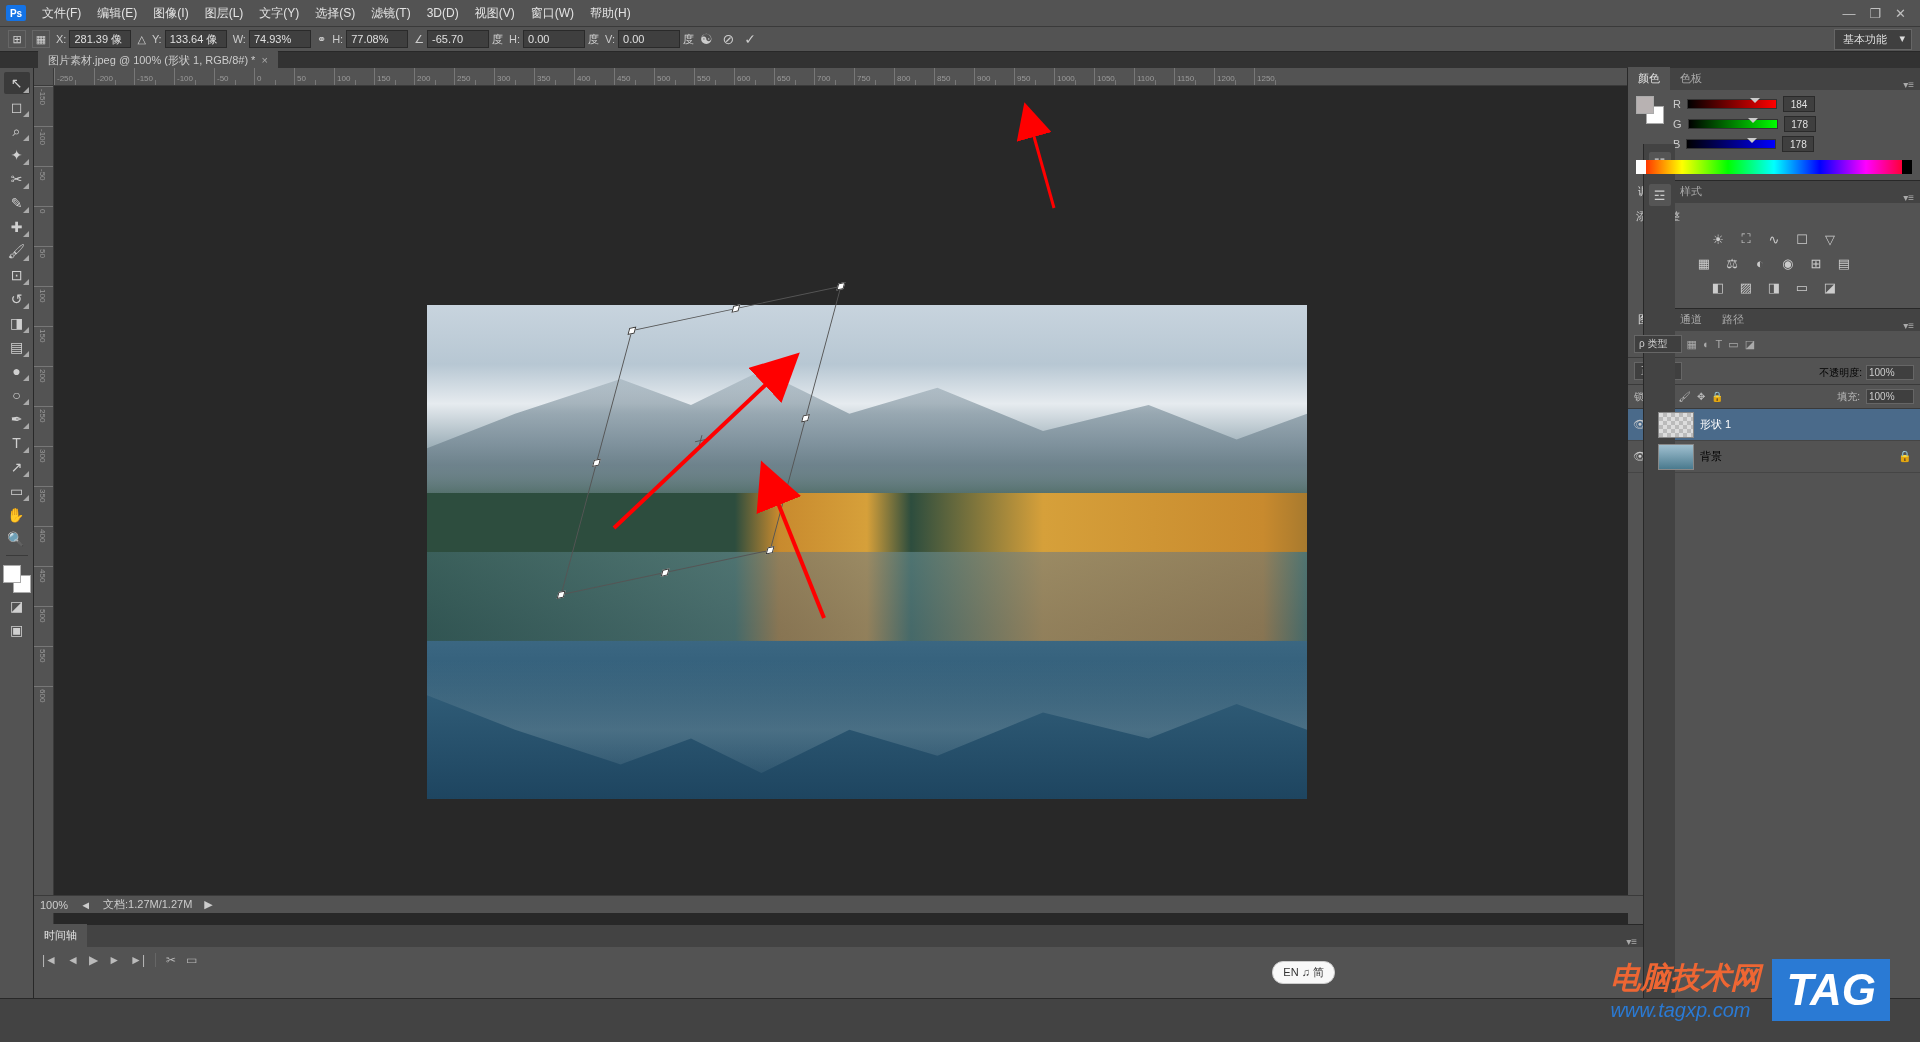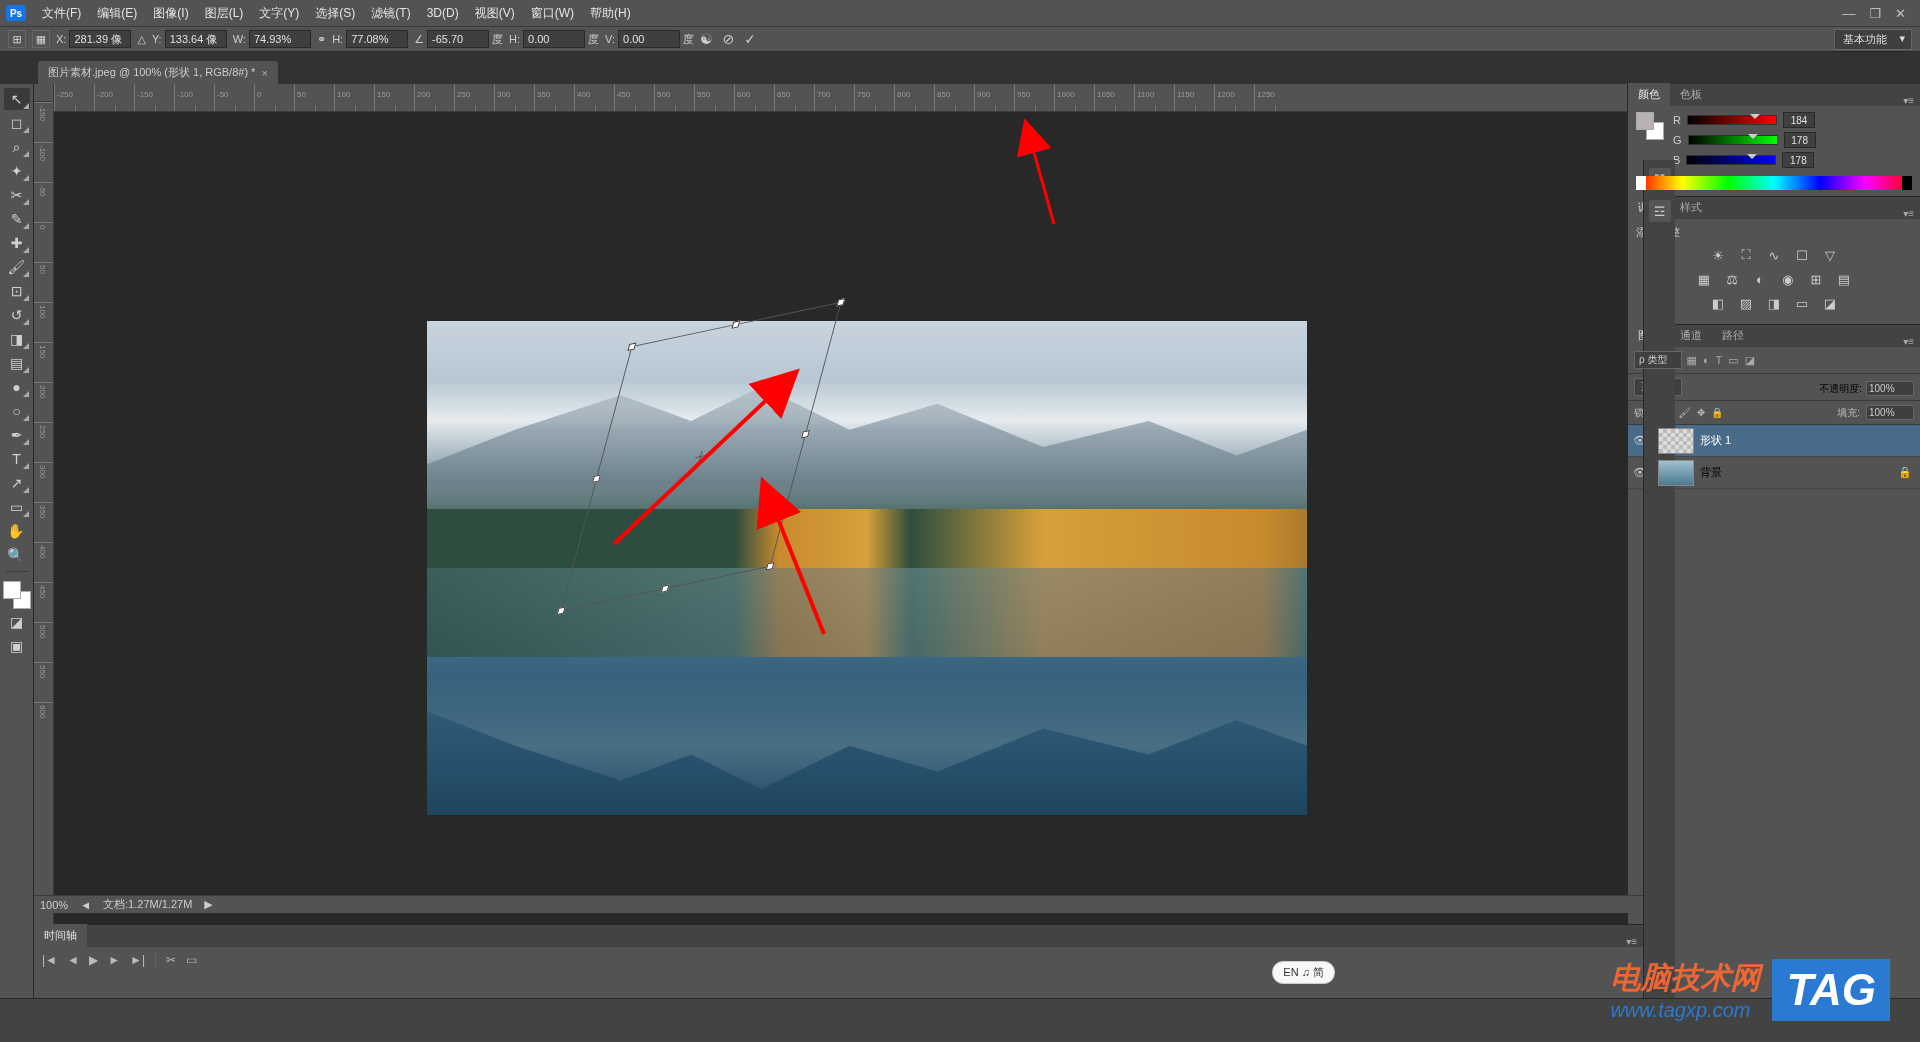--- a/index.html
+++ b/index.html
@@ -17,40 +17,40 @@
 .opt-group { display: flex; align-items: center; gap: 3px; }
 .opt-label { color: #ccc; }
 .opt-input { background: #3f3f3f; border: 1px solid #2a2a2a; color: #e0e0e0; font-size: 11px; padding: 1px 4px; width: 62px; height: 18px; }
 .opt-icon { width: 18px; height: 18px; border: 1px solid #666; display: flex; align-items: center; justify-content: center; }
 .link-icon::before { content: "⚭"; }
 .transform-icons { margin-left: auto; display: flex; gap: 10px; font-size: 14px; color: #ccc; }
 .workspace-switch { margin-left: auto; background: #3f3f3f; border: 1px solid #666; padding: 2px 24px 2px 8px; font-size: 11px; color: #ddd; position: relative; }
 .workspace-switch::after { content: "▾"; position: absolute; right: 6px; }
 
 
-.doc-tabs { height: 32px; background: #323232; display: flex; align-items: flex-end; padding-left: 38px; }
+.doc-tabs { height: 16px; background: #323232; display: flex; align-items: center; padding-left: 38px; }
 .doc-tab { background: #535353; color: #ccc; font-size: 11px; padding: 4px 10px; border-top-left-radius: 3px; border-top-right-radius: 3px; display: flex; align-items: center; gap: 6px; }
 .tab-close { color: #aaa; font-size: 11px; }
 
 
 .workspace { display: flex; height: calc(100% - 76px); position: relative; }
 
 
 .tools { width: 34px; background: #535353; border-right: 1px solid #282828; display: flex; flex-direction: column; align-items: center; padding-top: 4px; gap: 2px; }
 .tool { width: 26px; height: 22px; display: flex; align-items: center; justify-content: center; color: #d0d0d0; font-size: 14px; border-radius: 2px; cursor: pointer; position: relative; }
 .tool.sel { background: #3a3a3a; }
 .tool-tri::after { content: ""; position: absolute; right: 1px; bottom: 1px; border: 3px solid transparent; border-right-color: #aaa; border-bottom-color: #aaa; }
 .tool-divider { width: 22px; height: 1px; background: #3a3a3a; margin: 3px 0; }
 .color-swatches { position: relative; width: 28px; height: 28px; margin-top: 4px; }
 .fg-color { position: absolute; width: 18px; height: 18px; background: #fff; border: 1px solid #aaa; top: 0; left: 0; z-index: 2; }
 .bg-color { position: absolute; width: 18px; height: 18px; background: #fff; border: 1px solid #aaa; bottom: 0; right: 0; }
 
 
 .canvas-area { flex: 1; background: #282828; position: relative; overflow: hidden; }
-.ruler-h { position: absolute; top: 0; left: 20px; right: 0; height: 28px; background: #535353; border-bottom: 1px solid #3a3a3a; display: flex; font-size: 8px; color: #9a9a9a; overflow: hidden; }
+.ruler-h { position: absolute; top: 0; left: 20px; right: 0; height: 18px; background: #535353; border-bottom: 1px solid #3a3a3a; display: flex; font-size: 8px; color: #9a9a9a; overflow: hidden; }
 .ruler-h div { flex: 0 0 40px; border-left: 1px solid #777; padding-left: 2px; padding-top: 6px; position: relative; }
 .ruler-h div::after { content: ""; position: absolute; left: 20px; bottom: 0; width: 1px; height: 5px; background: #777; }
 .ruler-v { position: absolute; top: 18px; left: 0; bottom: 0; width: 20px; background: #535353; border-right: 1px solid #3a3a3a; display: flex; flex-direction: column; font-size: 8px; color: #9a9a9a; overflow: hidden; }
 .ruler-v div { flex: 0 0 40px; border-top: 1px solid #777; writing-mode: vertical-rl; padding-top: 2px; padding-right: 6px; position: relative; }
 .ruler-corner { position: absolute; top: 0; left: 0; width: 20px; height: 18px; background: #535353; border-right: 1px solid #3a3a3a; border-bottom: 1px solid #3a3a3a; }
 
 .canvas-img { position: absolute; left: 393px; top: 237px; width: 880px; height: 494px; background: linear-gradient(to bottom, #c8d4de 0%, #b7c7d3 12%, #e6ebef 20%, #a3b4bd 28%, #4a6a5e 38%, #d6a048 42%, #2e5a6f 50%, #4a7a8e 55%, #5a8a9e 62%, #2e5a75 78%, #1e4560 100%); overflow: hidden; }
 .mountains { position: absolute; top: 8%; left: 0; right: 0; height: 35%; background: linear-gradient(to bottom, transparent 0%, #889aa5 40%, #6a7e8a 70%, transparent 100%); clip-path: polygon(0 60%, 10% 40%, 22% 20%, 30% 35%, 38% 15%, 48% 40%, 58% 25%, 70% 50%, 82% 35%, 92% 55%, 100% 40%, 100% 100%, 0 100%); opacity: 0.8; }
 .trees { position: absolute; top: 38%; left: 0; right: 0; height: 14%; background: linear-gradient(90deg, #2d4d3e 0%, #2d4d3e 35%, #c88a2e 40%, #d6a03a 50%, #2d4d3e 55%, #d6a03a 70%, #c88a2e 95%, #a87a2e 100%); }
 .water { position: absolute; top: 50%; left: 0; right: 0; bottom: 0; background: linear-gradient(to bottom, #5a8a9e 0%, #3e6a85 30%, #2e5a75 60%, #1e4560 100%); }

